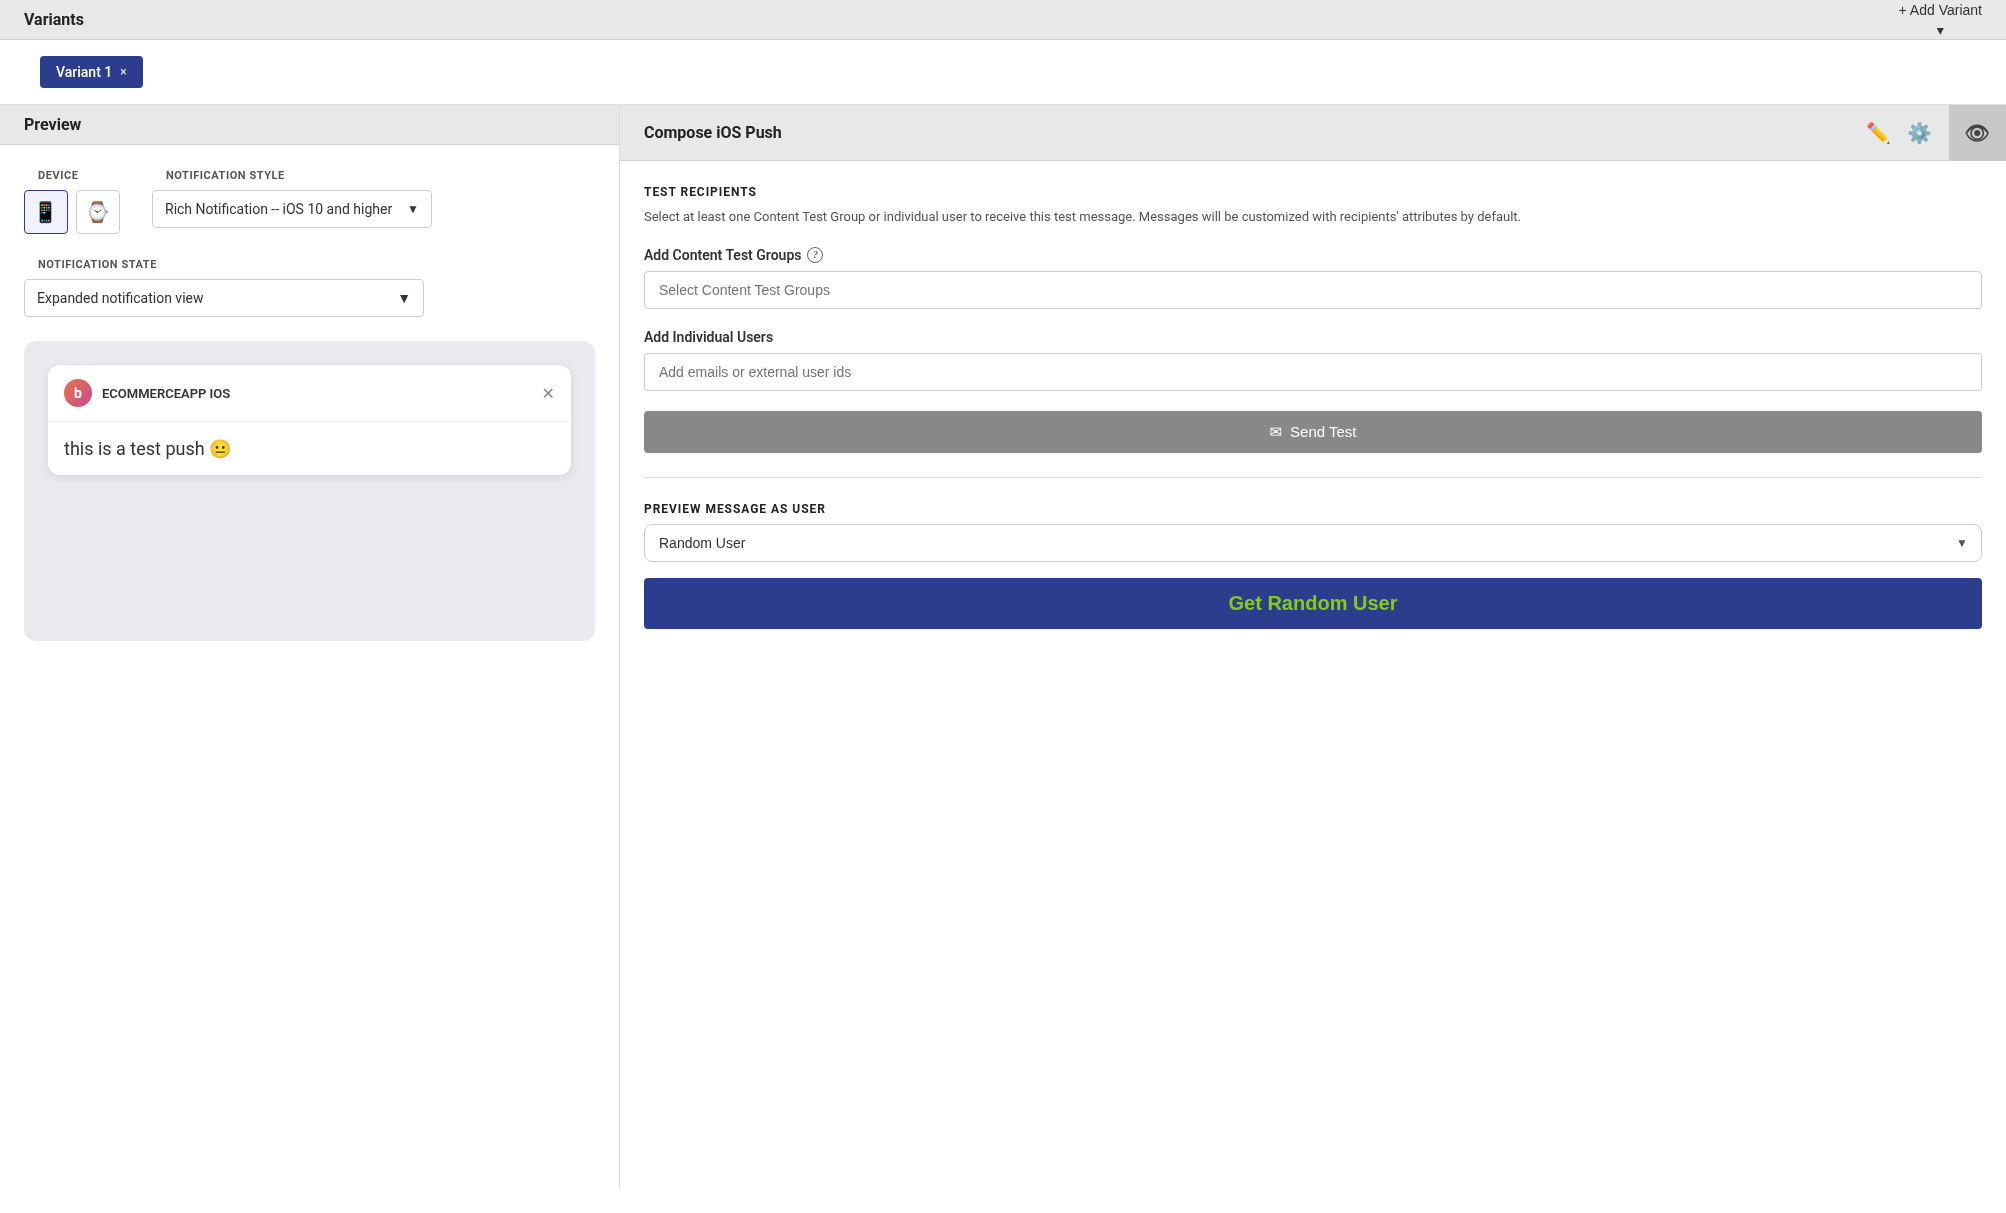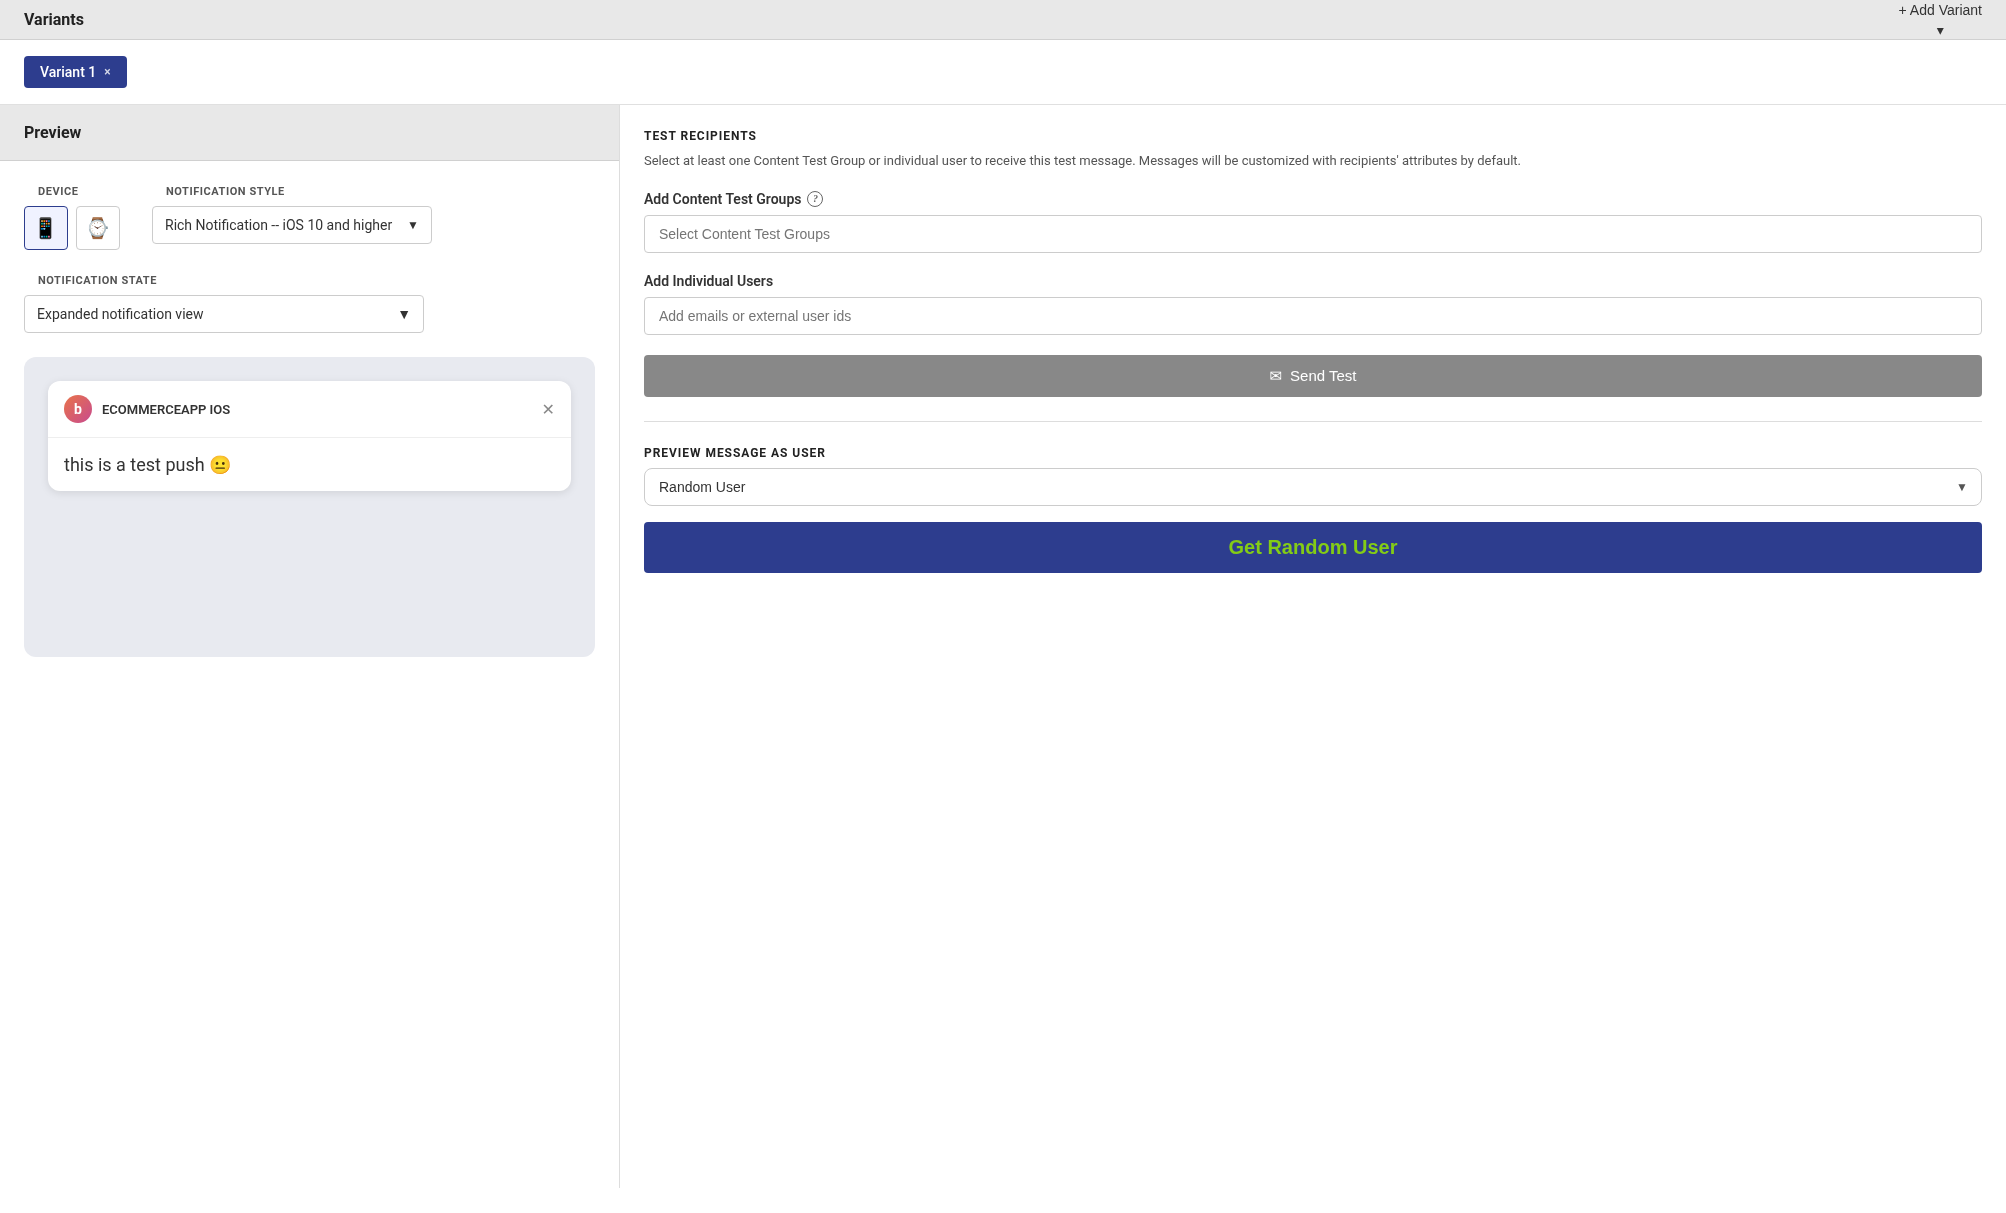--- a/index.html
+++ b/index.html
@@ -34,21 +34,21 @@
       background: none;
       border: none;
       cursor: pointer;
       font-weight: 500;
       flex-direction: column;
     }
 
     
     .variant-tabs {
       background: #fff;
-      padding: 16px 24px;
+      padding: 16px 40px;
       border-bottom: 1px solid #e0e0e0;
     }
     .variant-tab {
       display: inline-flex;
       align-items: center;
       gap: 8px;
       background: #2d3d8e;
       color: #fff;
       padding: 8px 16px;
       border-radius: 4px;
@@ -75,21 +75,21 @@
       display: flex;
       flex-direction: column;
     }
     .preview-header {
       background: #e8e8e8;
       padding: 16px 24px;
       font-weight: 700;
       font-size: 16px;
       color: #222;
       border-bottom: 1px solid #d0d0d0;
-      height: 56px;
+      height: 40px;
       display: flex;
       align-items: center;
     }
     .preview-body {
       padding: 24px;
       background: #fff;
       flex: 1;
       overflow-y: auto;
     }
 
@@ -453,20 +453,30 @@
           <div class="notification-body">
             <span>this is a test push 😐</span>
           </div>
         </div>
       </div>
 
     </div>
   </div>
 
   <div class="compose-panel">
+    <div class="compose-header">
+      <span class="compose-header-title">Compose iOS Push</span>
+      <div class="compose-header-icons">
+        <span class="header-icon">✏️</span>
+        <span class="header-icon">⚙️</span>
+        <div class="eye-tab">
+          <span class="header-icon">👁</span>
+        </div>
+      </div>
+    </div>
     <div class="compose-body">
 
       <div>
         <div class="section-title">TEST RECIPIENTS</div>
         <div class="section-description">Select at least one Content Test Group or individual user to receive this test message. Messages will be customized with recipients' attributes by default.</div>
 
         <div class="field-group">
           <div class="field-label">
             <span>Add Content Test Groups</span>
             <span class="help-icon">?</span>

